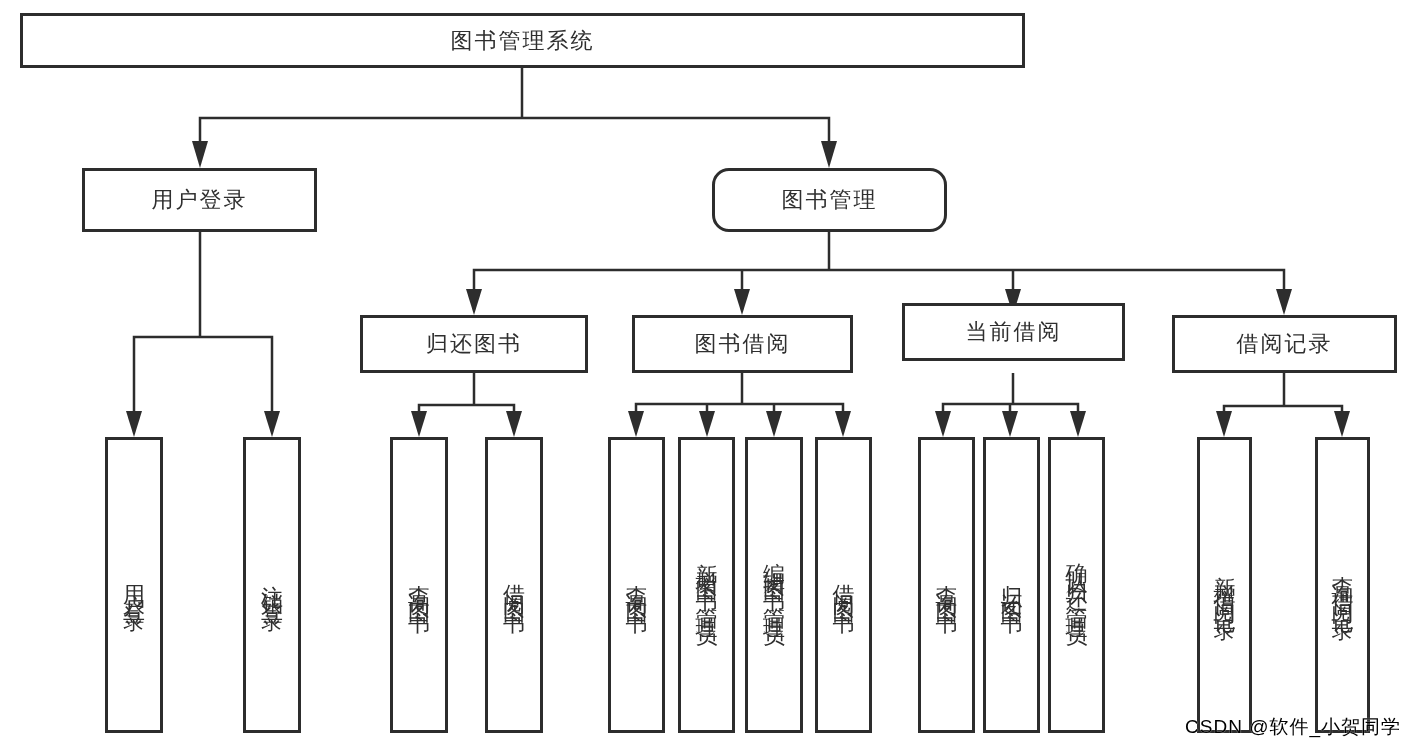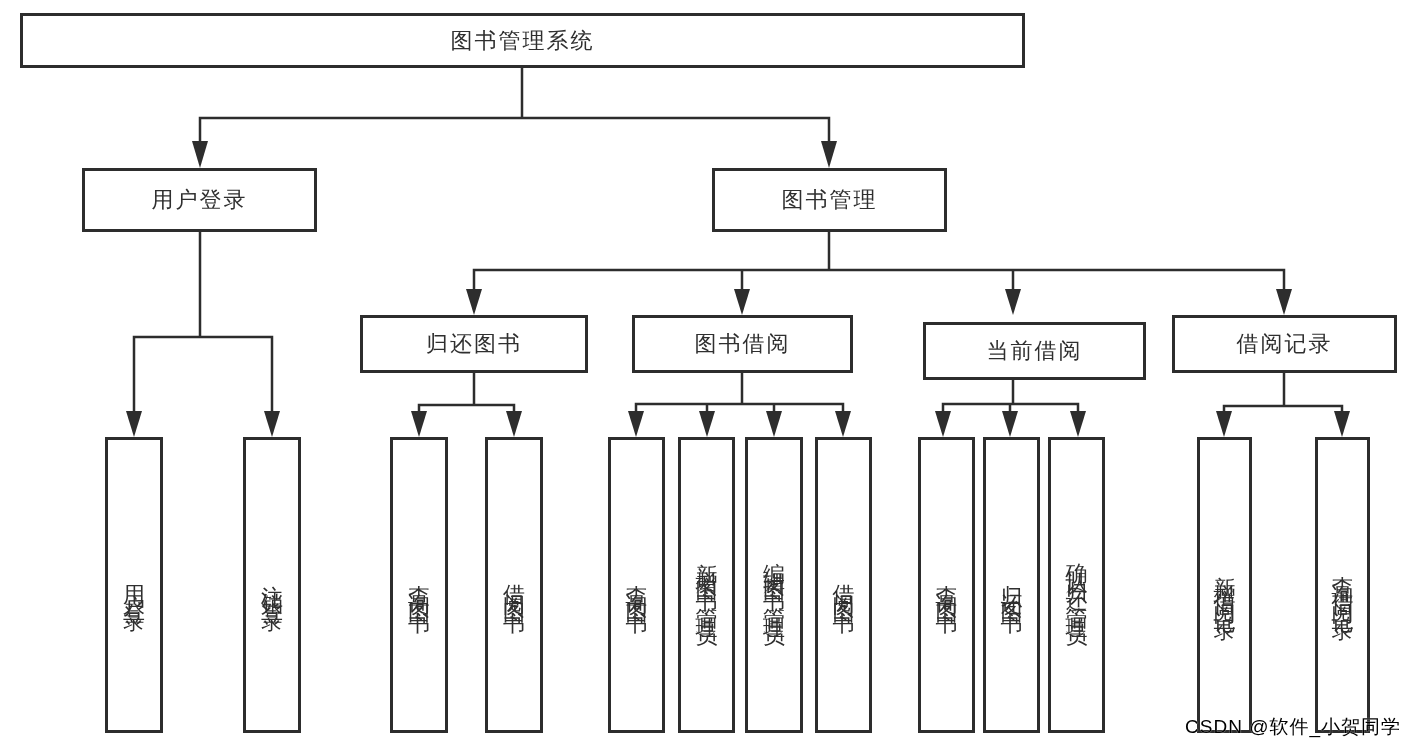--- a/index.html
+++ b/index.html
@@ -90,31 +90,31 @@
     <polygon points="1334,411 1350,411 1342,437"></polygon>
   </svg>
 
   <div class="box hbox" style="left:20px;top:13px;width:1005px;height:55px;">
     <span class="label">图书管理系统</span>
   </div>
 
   <div class="box hbox" style="left:82px;top:168px;width:235px;height:64px;">
     <span class="label">用户登录</span>
   </div>
-  <div class="box hbox" style="left:712px;top:168px;width:235px;height:64px;">
+  <div class="box hbox" style="left:712px;top:168px;width:235px;height:64px;border-radius:17px;">
     <span class="label">图书管理</span>
   </div>
 
   <div class="box hbox" style="left:360px;top:315px;width:228px;height:58px;">
     <span class="label">归还图书</span>
   </div>
   <div class="box hbox" style="left:632px;top:315px;width:221px;height:58px;">
     <span class="label">图书借阅</span>
   </div>
-  <div class="box hbox" style="left:902px;top:322px;width:223px;height:58px;margin-left:21px;">
+  <div class="box hbox" style="left:902px;top:303px;width:223px;height:58px;">
     <span class="label">当前借阅</span>
   </div>
   <div class="box hbox" style="left:1172px;top:315px;width:225px;height:58px;">
     <span class="label">借阅记录</span>
   </div>
 
   <div class="box vbox" style="left:105px;top:437px;width:58px;height:296px;">
     <span class="label">用户登录</span>
   </div>
   <div class="box vbox" style="left:243px;top:437px;width:58px;height:296px;">

